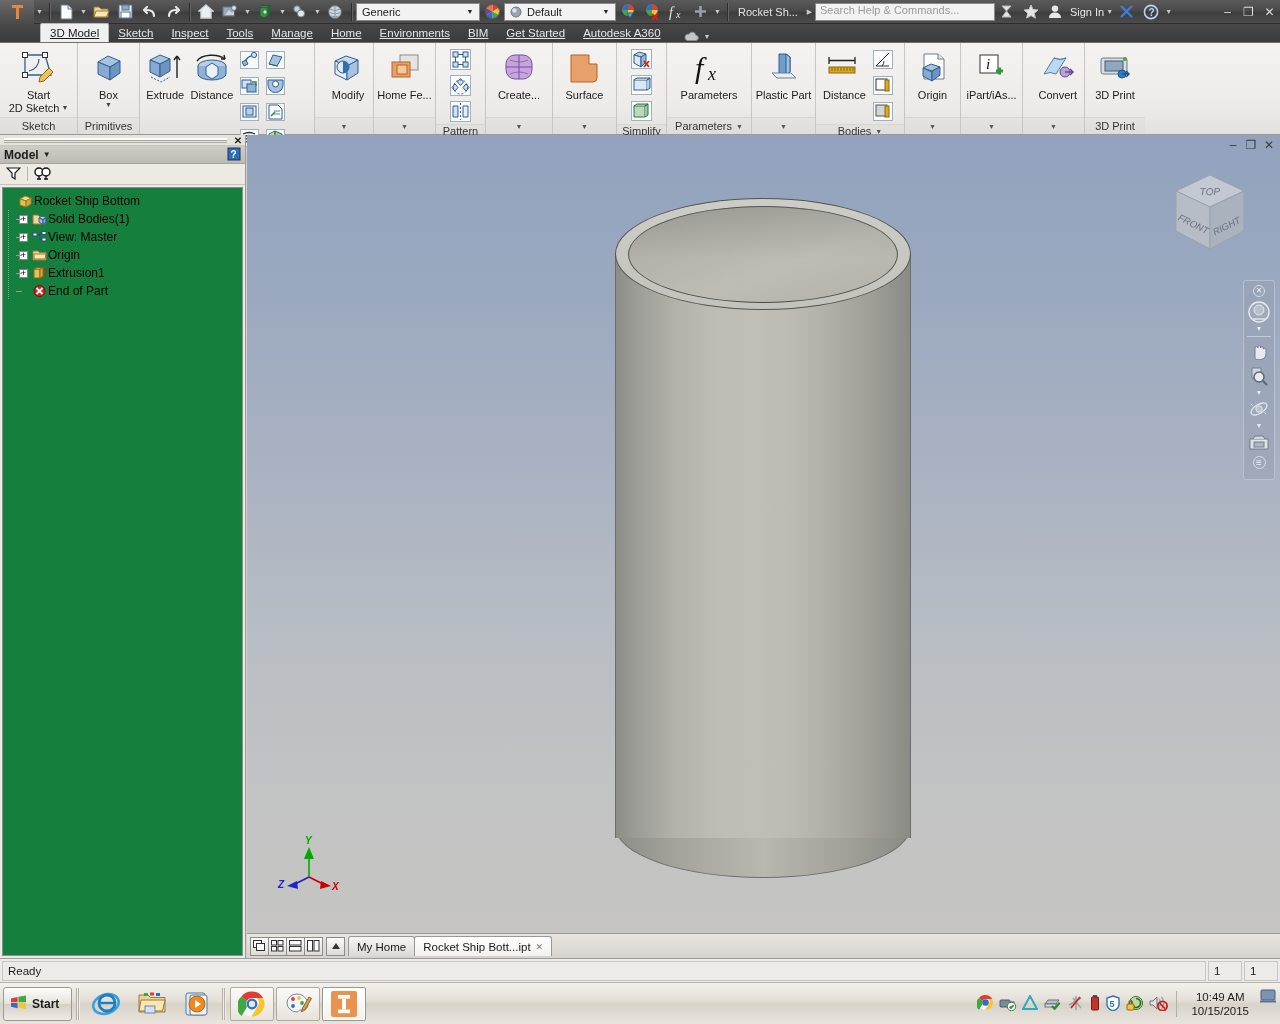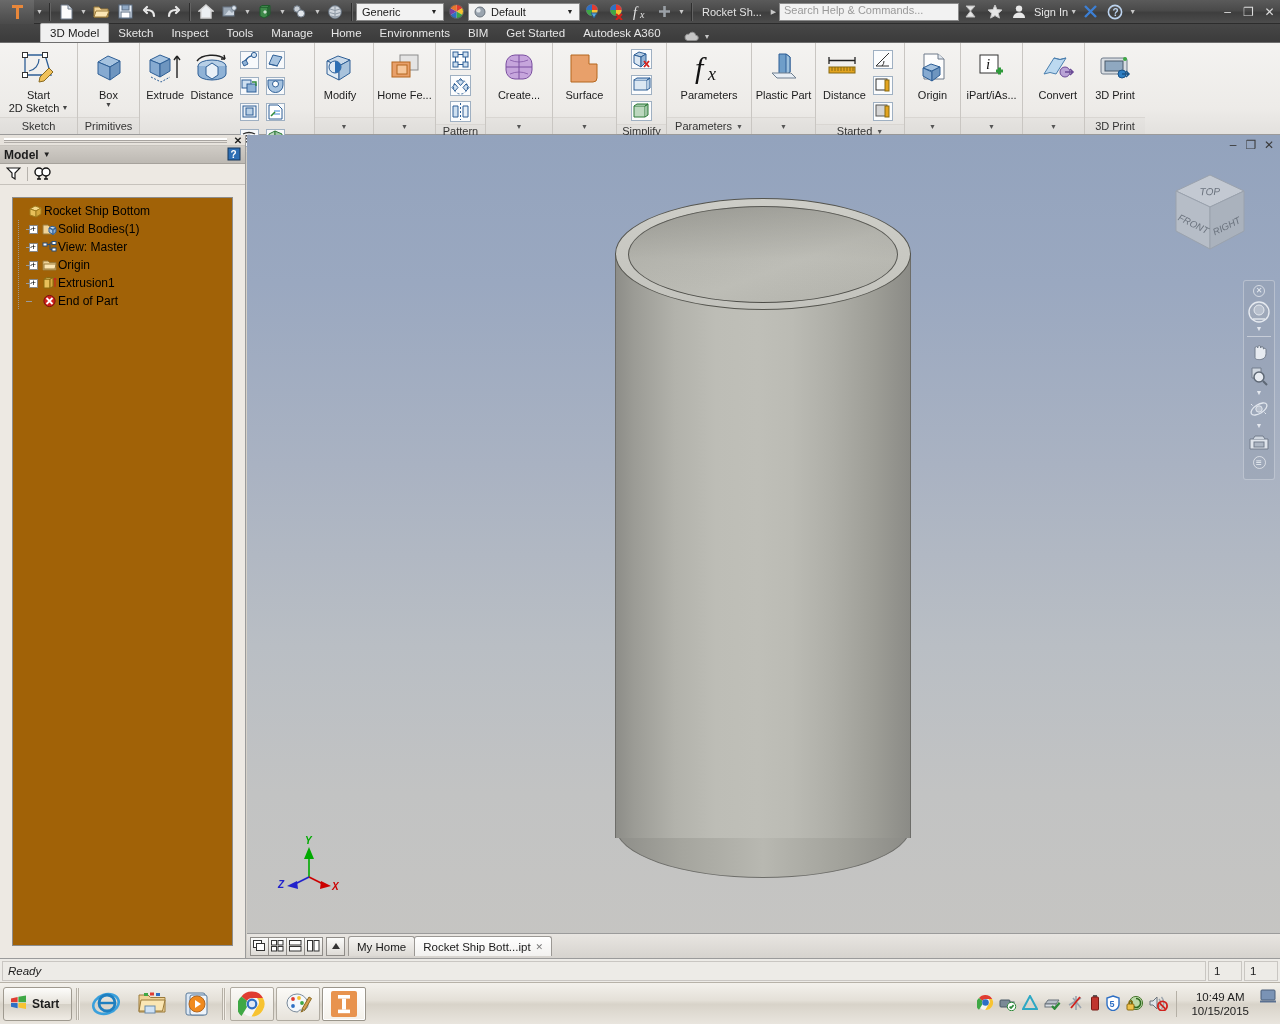--- a/index.html
+++ b/index.html
@@ -61,21 +61,21 @@
 
   
   .ribbon-tabs {
     position: absolute; left: 0; top: 24px; width: 1280px; height: 19px;
     background: linear-gradient(to bottom,#474747,#3b3b3b);
     display: flex; align-items: flex-end; padding-left: 40px;
     border-bottom: 1px solid #6e6e6e;
   }
   .rtab {
     height: 19px; padding: 0 9px; display:flex; align-items:center;
-    color: #e6e6e6; font-size: 11.5px; white-space: nowrap;
+    color: #e6e6e6; font-size: 11.5px; white-space: nowrap; text-decoration: underline;
   }
   .rtab.active {
     background: #f0f0f0; color: #1a1a1a;
     border-top: 1px solid #b8b8b8; border-left: 1px solid #b8b8b8; border-right: 1px solid #b8b8b8;
     border-radius: 2px 2px 0 0;
   }
   .rtab-cloud { margin-left: 14px; display:flex; align-items:center; gap:3px; }
 
   
   .ribbon {
@@ -132,21 +132,21 @@
   }
   .browser-title .bt-text { font-size: 12px; font-weight: bold; color: #1c1c1c; }
   .browser-title .bt-caret { font-size: 8px; margin-left: 4px; color:#222; }
   .browser-title .bt-help { margin-left:auto; }
   .browser-tools {
     height: 21px; background: #ede9e3; display: flex; align-items: center; gap: 6px;
     padding: 0 6px; border-bottom: 1px solid #c6c2bc;
   }
   .vsep { width:1px; height:14px; background:#b6b2ac; }
   .tree {
-    flex: 1; margin: 12px; background: #a16207; border: 1px solid #8d8d8d;
+    flex: 1; margin: 2px; background: #15803d; border: 1px solid #8d8d8d;
     overflow: hidden; padding: 4px 2px;
   }
   .tnode { display: flex; align-items: center; height: 18px; font-size: 12px; color: #000; }
   .tnode .expander {
     width: 9px; height: 9px; border: 1px solid #888; background: #fff; color: #000;
     font-size: 9px; line-height: 7px; text-align: center; margin-right: 3px; flex: none;
   }
   .tnode .spacer { width: 9px; margin-right: 3px; flex:none; }
   .tnode .tico { width: 17px; display:flex; align-items:center; justify-content:center; flex:none; }
   .tnode .tlabel { white-space: nowrap; }
@@ -248,21 +248,21 @@
   .dtab.active { background: linear-gradient(to bottom,#ffffff,#f2f1ef); }
   .dtab .tx { font-size: 9px; color: #777; }
 
   
   .statusbar {
     position: absolute; left: 0; top: 958px; width: 1280px; height: 24px;
     background: #edebe7; border-top: 1px solid #9b9b9b; display: flex; align-items: center;
   }
   .sb-main { flex: 1; height: 20px; margin: 8px 2px; background: #edebe7;
              border: 1px solid #c9c6c2; display:flex; align-items:center; padding-left: 5px;
-             font-size: 11.5px; color: #1c1c1c; font-style: italic; }
+             font-size: 11.5px; color: #1c1c1c; }
   .sb-cell { width: 34px; height: 20px; margin-right: 2px; background:#edebe7;
              border: 1px solid #c9c6c2; display:flex; align-items:center; padding-left:5px;
              font-size: 11.5px; color:#1c1c1c; }
 
   
   .taskbar {
     position: absolute; left: 0; top: 982px; width: 1280px; height: 42px;
     background: linear-gradient(to bottom,#f3f1ec 0%,#e4e0d8 42%,#d8d3c9 52%,#e9e5de 100%);
     border-top: 1px solid #b7b2a8; display: flex; align-items: center;
   }
@@ -363,21 +363,21 @@
     <div class="tb-arrow">▼</div>
     <div class="tb-btn">
       <svg class="ic" width="16" height="16" viewBox="0 0 16 16">
           <circle cx="8" cy="8" r="6.4" fill="#cfd5dc" stroke="#5f6b78"></circle>
           <path d="M3 5q5 3 10 0M2.5 8.5q6 3 11 0M4 12q4 2 8 0" fill="none" stroke="#8c97a3"></path>
           <path d="M8 1.6v12.8" stroke="#8c97a3" fill="none"></path>
         </svg>
     </div>
     <div class="tb-sep"></div>
 
-    <div class="tb-combo" style="width:88px">
+    <div class="tb-combo" style="width:124px">
       <span class="cb-label">Generic</span>
       <span class="cb-arrow">▼</span>
     </div>
     <div class="tb-btn">
       <svg class="ic" width="17" height="17" viewBox="0 0 17 17">
         <circle cx="8.5" cy="8.5" r="7" fill="#ddd"></circle>
         <path d="M8.5 8.5 L8.5 1.5 A7 7 0 0 1 14.6 5 Z" fill="#e03c31"></path>
         <path d="M8.5 8.5 L14.6 5 A7 7 0 0 1 14.6 12 Z" fill="#f7c331"></path>
         <path d="M8.5 8.5 L14.6 12 A7 7 0 0 1 8.5 15.5 Z" fill="#3fa845"></path>
         <path d="M8.5 8.5 L8.5 15.5 A7 7 0 0 1 2.4 12 Z" fill="#2e6fc4"></path>
@@ -619,21 +619,21 @@
                 <path d="M4 16V6l6-3v10z" fill="#bcd6c0" stroke="#2e7a3a"></path>
                 <path d="M10 13l7 3V6l-7-3z" fill="#9ec4a4" stroke="#2e7a3a"></path>
               </svg>
           </div>
         </div>
       </div>
       <div class="panel-label">Create</div>
     </div>
 
     <div class="panel" style="width:59px">
-      <div class="panel-body" style="justify-content:flex-start">
+      <div class="panel-body" style="justify-content:flex-end">
         <div class="big-btn">
           <div class="bi">
             <svg width="36" height="34" viewBox="0 0 36 34">
               <path d="M5 10l11-5 12 4-11 6z" fill="#c9d9e9" stroke="#2e5f96"></path>
               <path d="M5 10v13l12 6V15z" fill="#e3ecf4" stroke="#2e5f96"></path>
               <path d="M17 15l11-6v13l-11 7z" fill="#a9c3dc" stroke="#2e5f96"></path>
               <circle cx="13" cy="16" r="6" fill="#dfe9f3" stroke="#2e5f96"></circle>
               <path d="M13 10a6 6 0 0 1 0 12z" fill="#2e6fb4"></path>
             </svg>
           </div>
@@ -830,21 +830,21 @@
           <div class="mini-btn">
             <svg width="22" height="21" viewBox="0 0 22 21">
                 <rect x="1.5" y="1.5" width="19" height="18" fill="#fbfcfd" stroke="#9fb0c2"></rect>
                 <rect x="4" y="4" width="11" height="11" fill="#d5d5d5" stroke="#555"></rect>
                 <rect x="13" y="5" width="4" height="11" fill="#e3a41f" stroke="#8a6a10"></rect>
               </svg>
           </div>
         </div>
       </div>
       <div class="panel-label">
-        <span>Started</span>
+        <span>Bodies</span>
         <span class="pl-arrow">▼</span>
       </div>
     </div>
 
     <div class="panel" style="width:56px">
       <div class="panel-body" style="justify-content:center">
         <div class="big-btn">
           <div class="bi">
             <svg width="34" height="34" viewBox="0 0 34 34">
               <path d="M8 3h14l6 5v20H8z" fill="#fdfdfd" stroke="#6f7b8a"></path>

